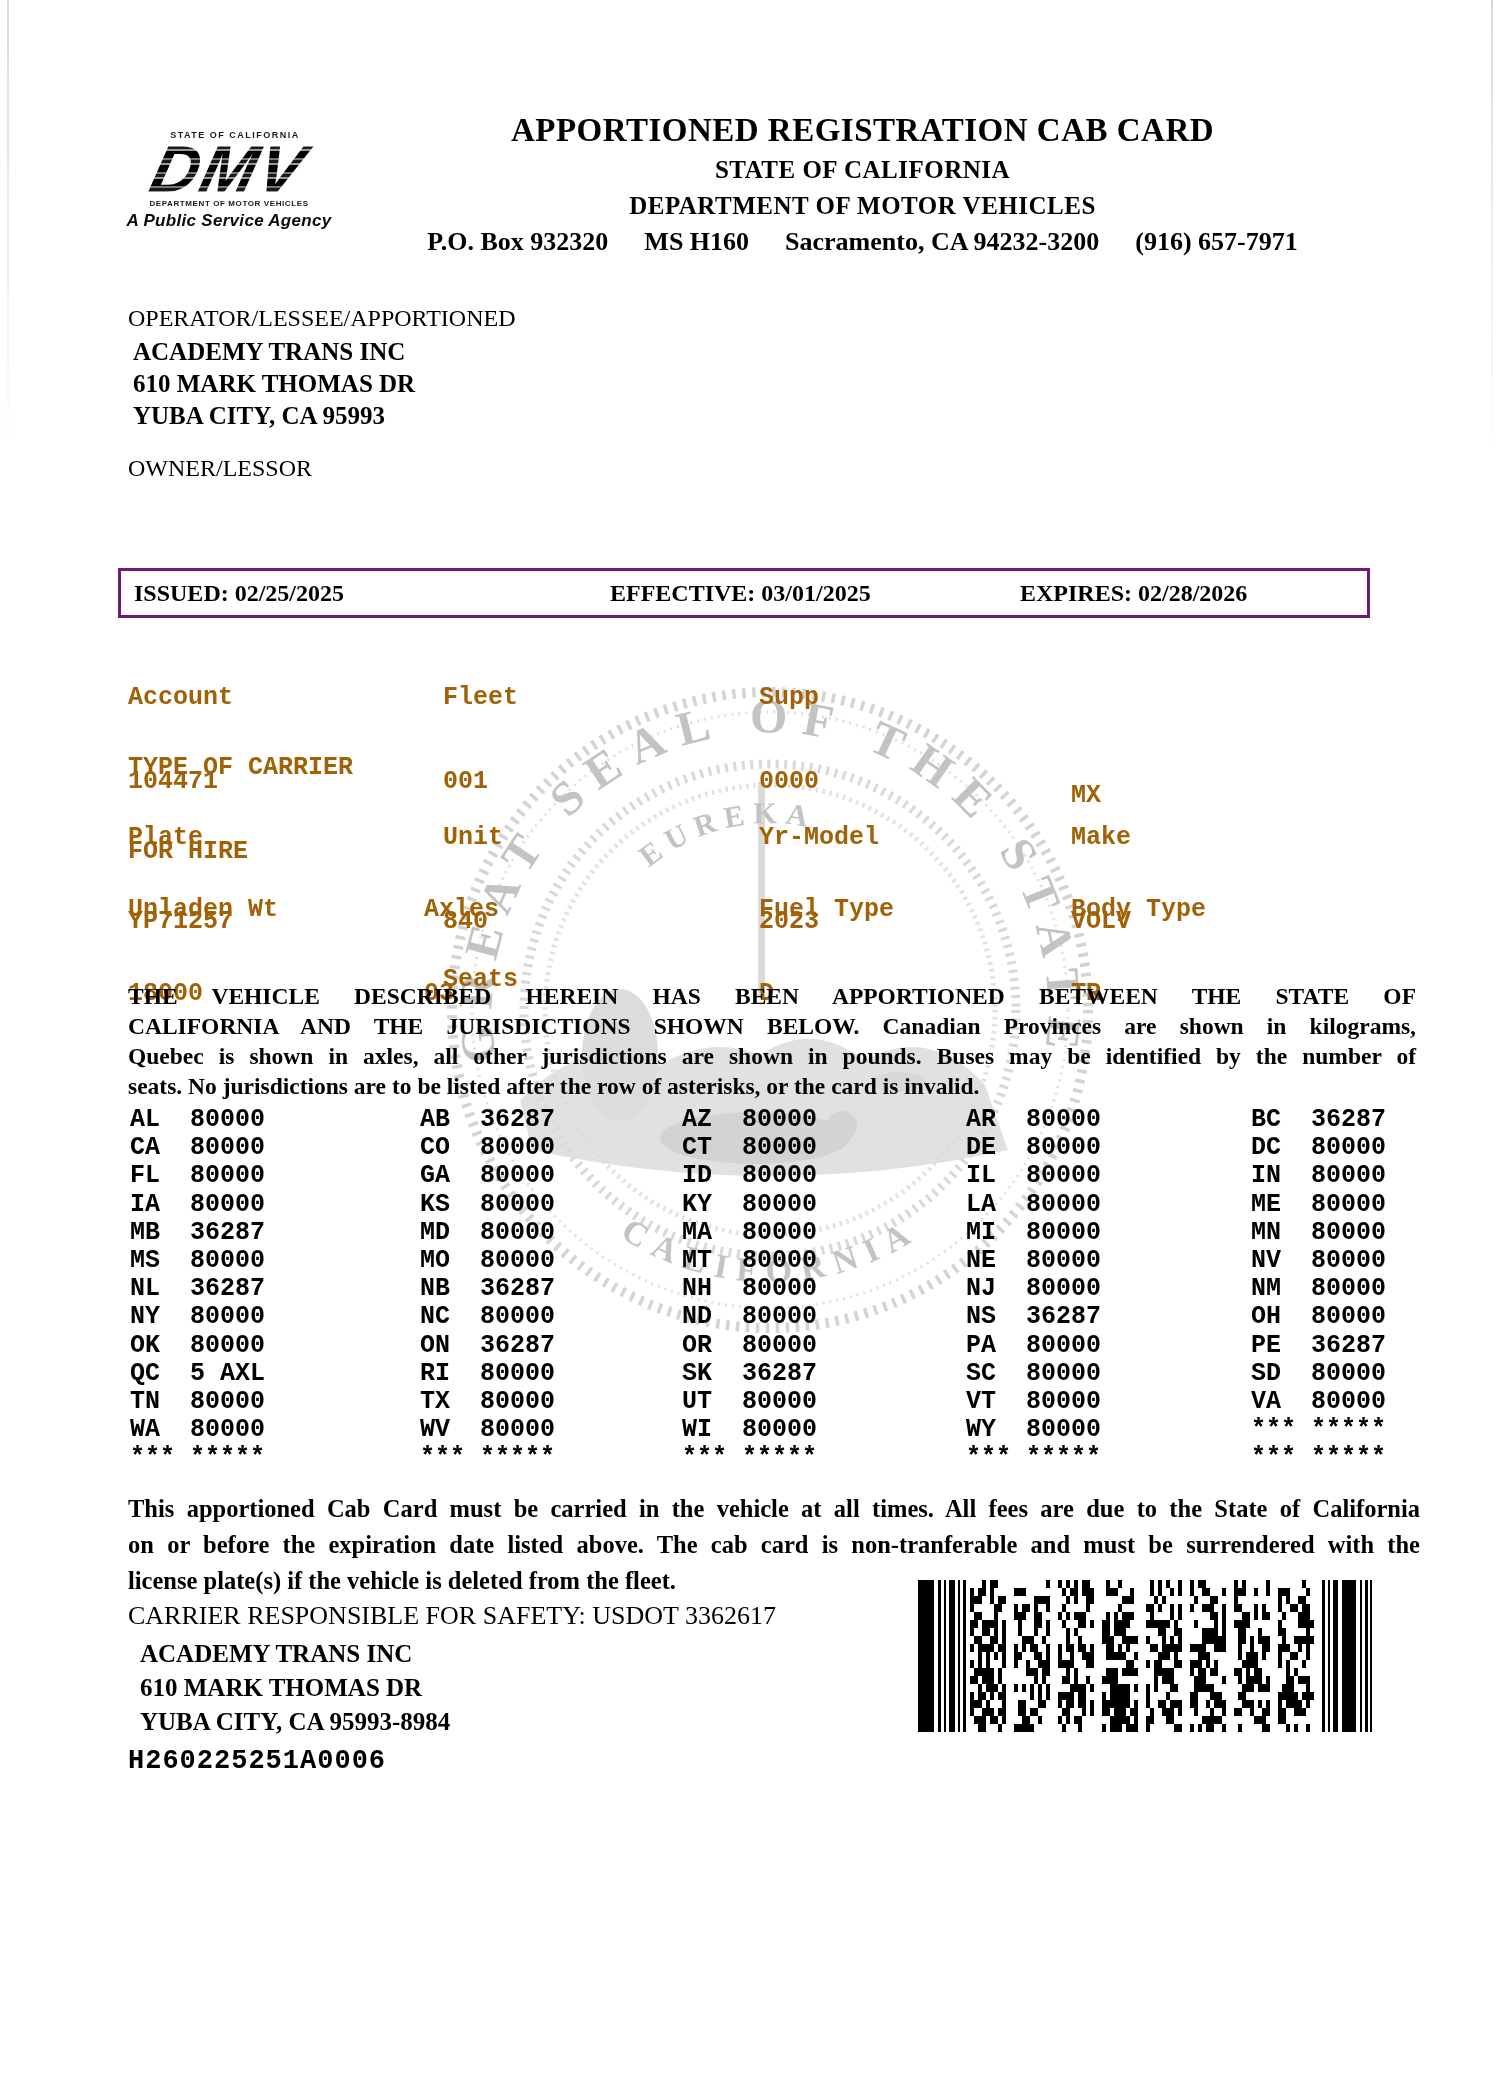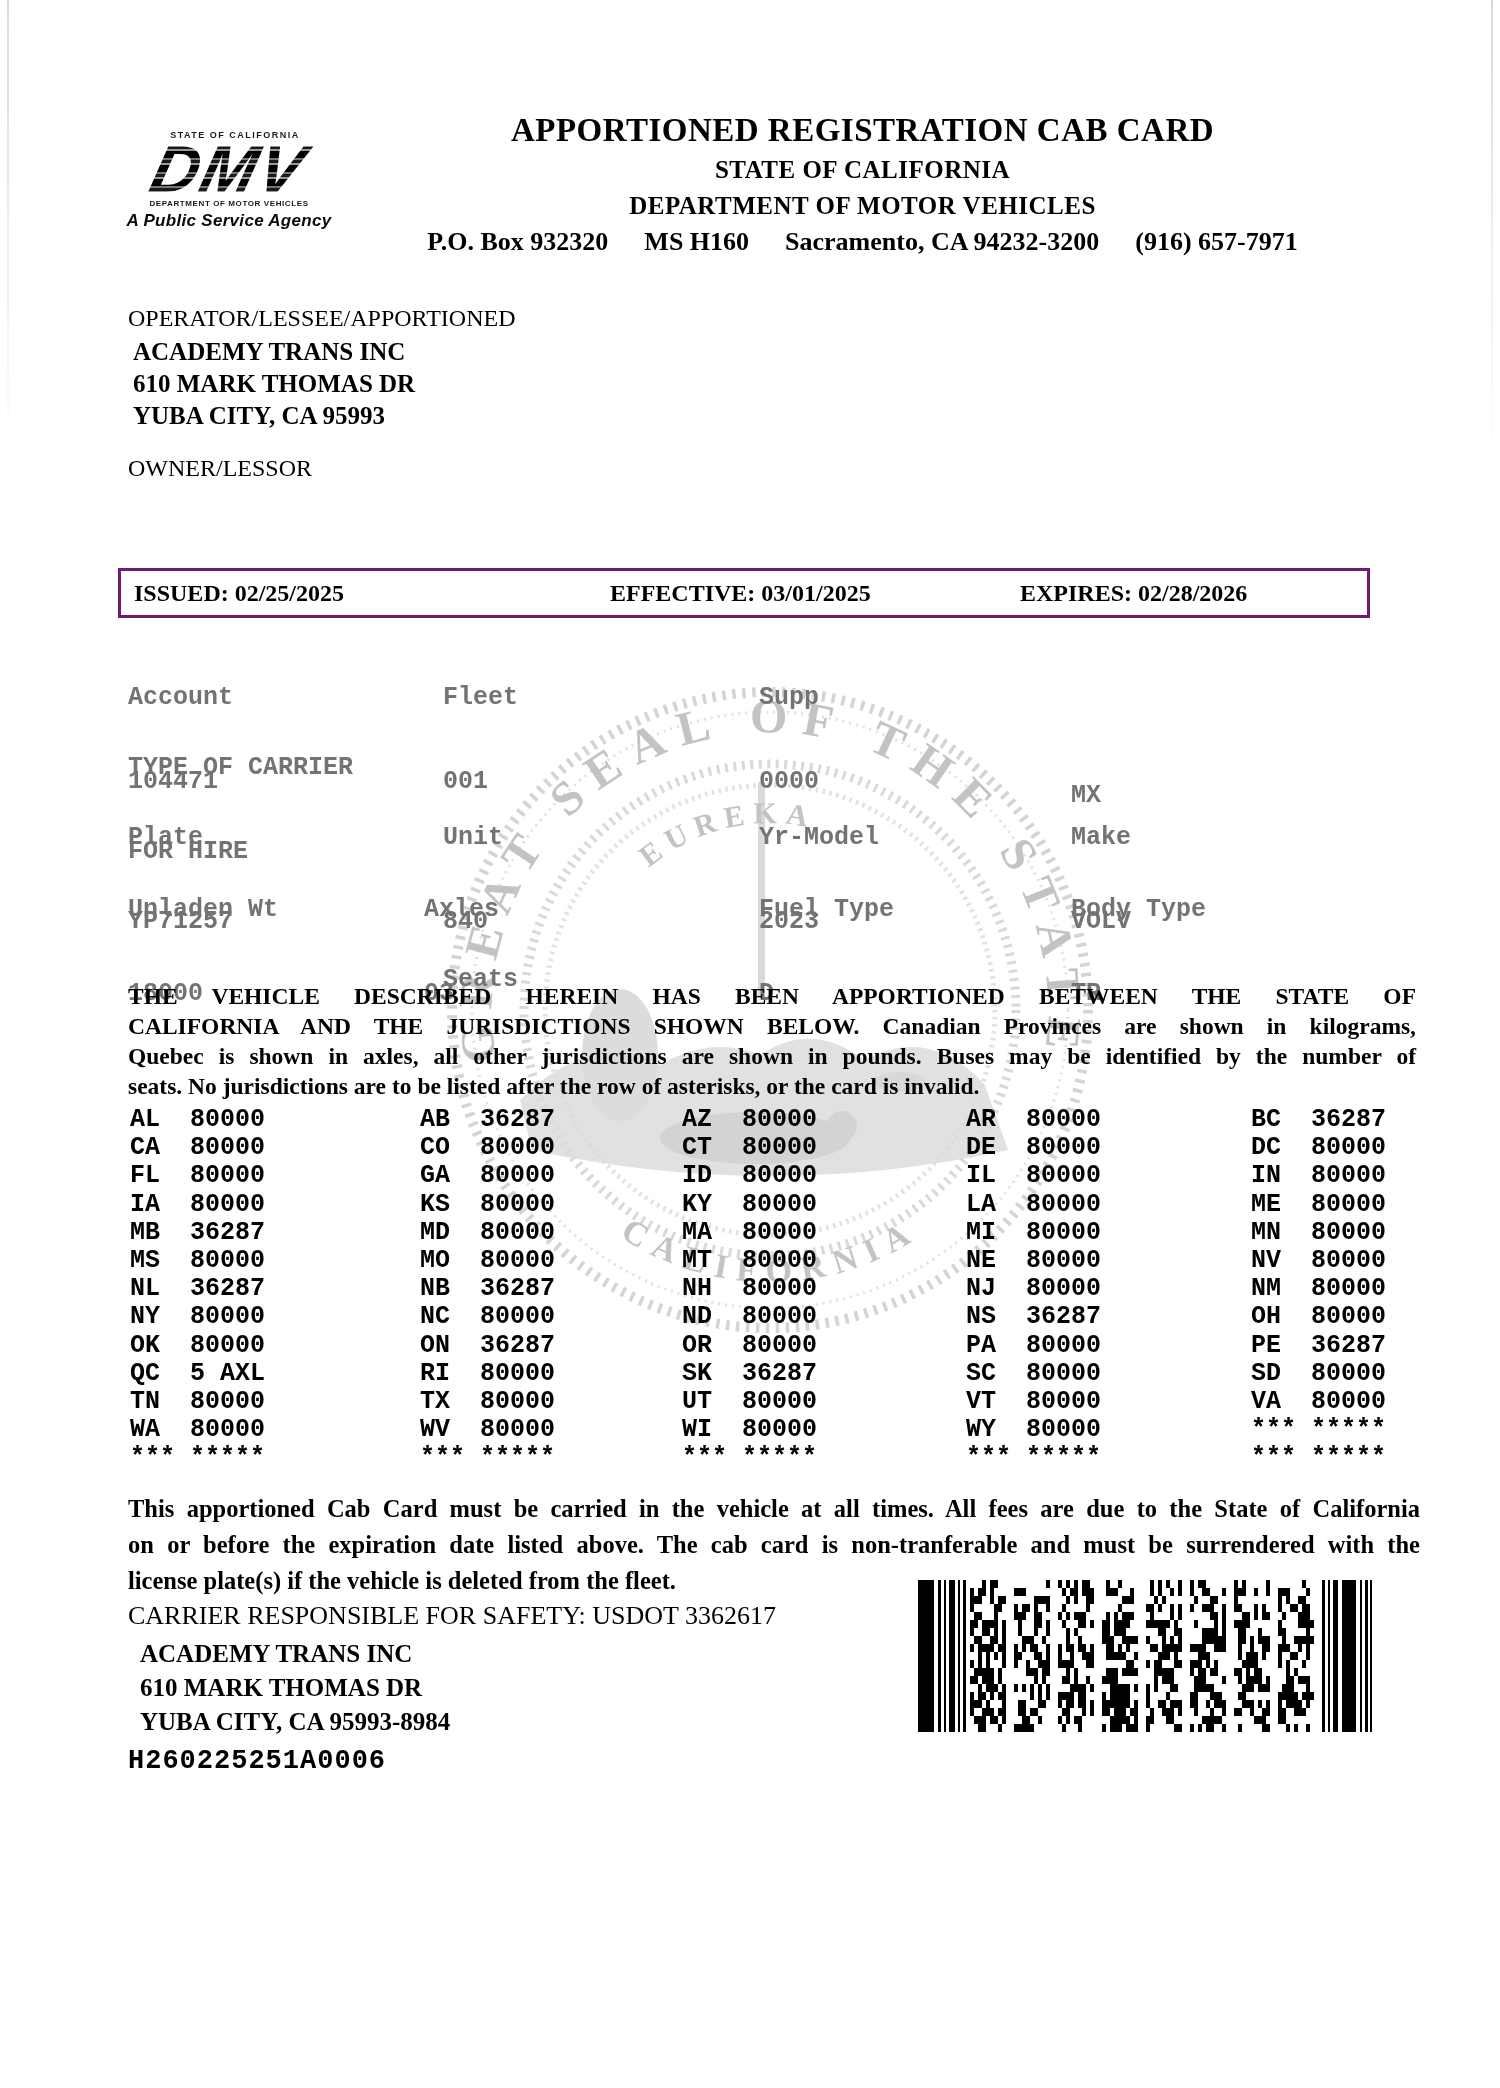--- a/index.html
+++ b/index.html
@@ -41,21 +41,21 @@
   .owner-label{left:128px;top:453px;font-size:24px;line-height:30px;}
 
   
   .dates-box{left:118px;top:568px;width:1246px;height:44px;border:3px solid #701a75;}
   .dates-box span{position:absolute;top:0;font-size:24px;line-height:44px;font-weight:bold;white-space:nowrap;}
   .d-issued{left:13px;}
   .d-effective{left:489px;}
   .d-expires{left:899px;}
 
   
-  .field{position:absolute;font-size:25px;line-height:28px;white-space:pre;color:#737373;}
+  .field{position:absolute;font-size:25px;line-height:28px;white-space:pre;color:#a16207;}
   .field .lbl{display:block;}
   .field .val{display:block;}
 
   
   .para{left:128px;width:1288px;color:#000;font-weight:bold;}
   .para1{top:981px;font-size:23.5px;}
   .para1 .pline{line-height:30px;}
   .para2{top:1491px;font-size:24.5px;width:1292px;}
   .para2 .pline{line-height:36px;}
   .pline.just{text-align:justify;text-align-last:justify;}

